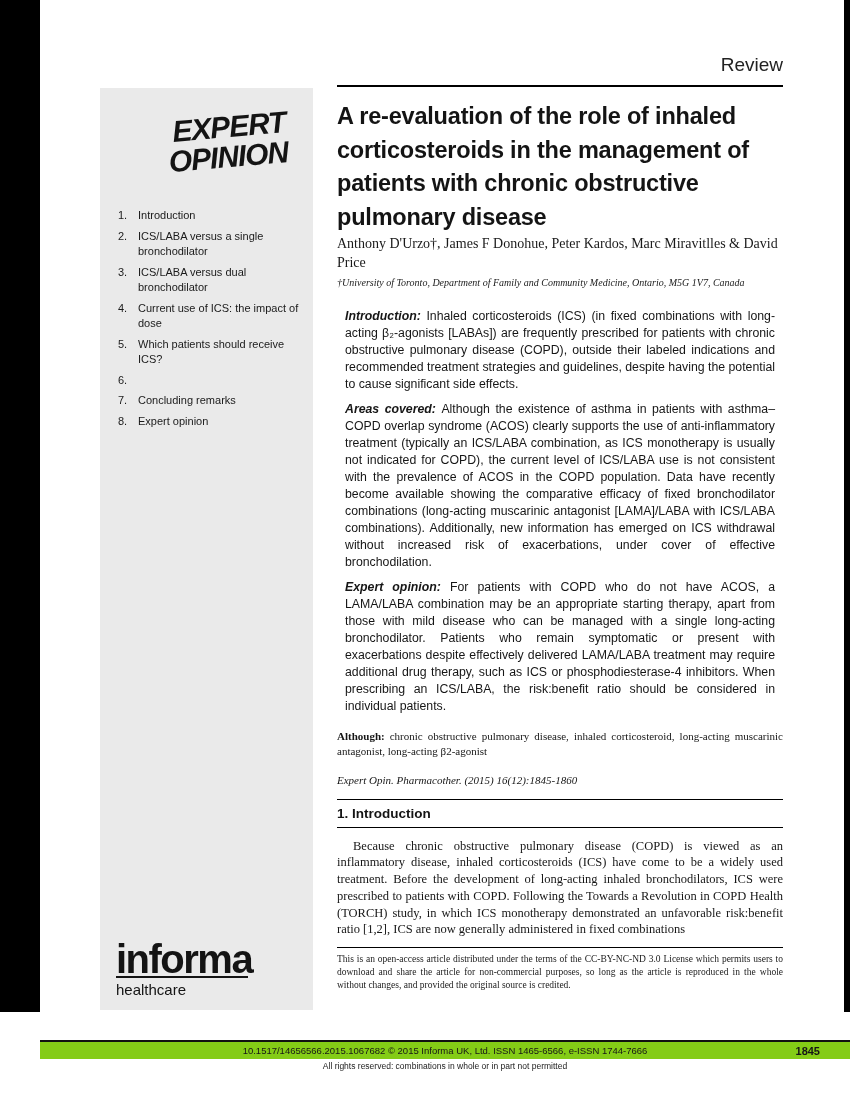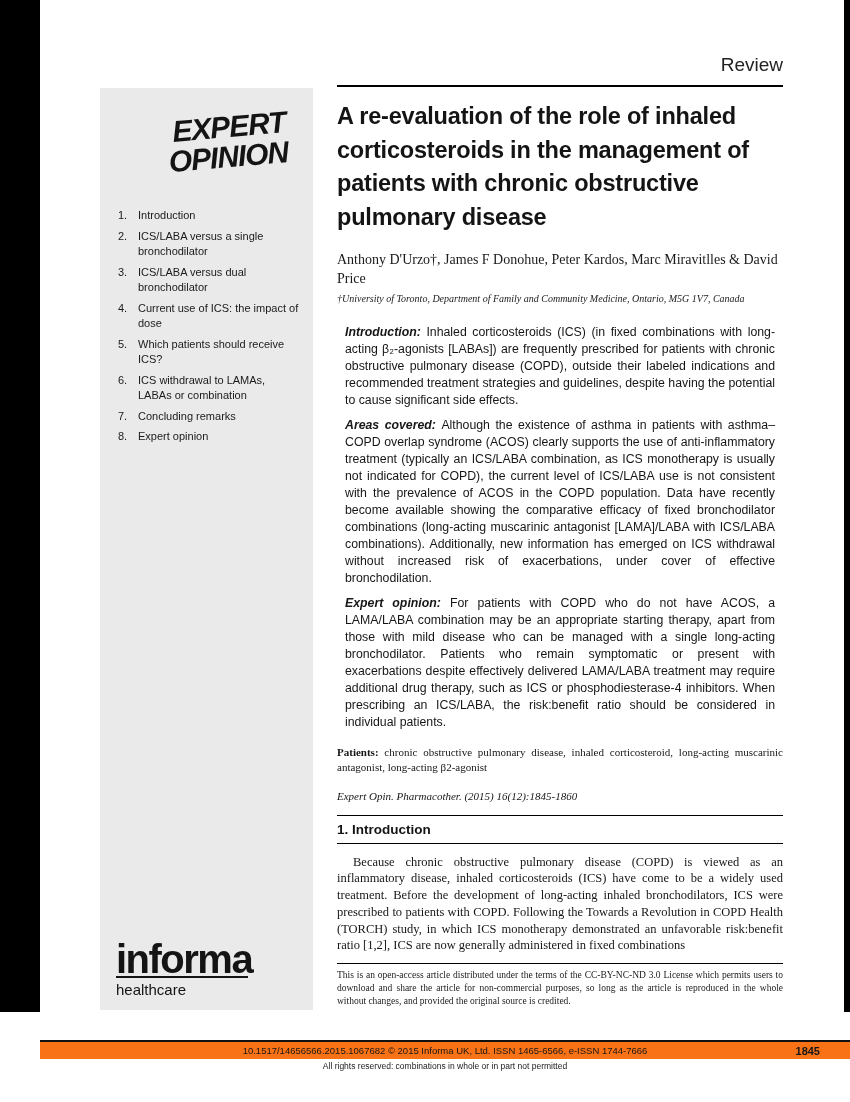--- a/index.html
+++ b/index.html
@@ -23,21 +23,21 @@
   .publisher-name { font-size:40px; font-weight:700; letter-spacing:-1.5px; line-height:32px; color:#141414; }
   .publisher-rule { width:132px; height:2px; background:#141414; margin:1px 0 3px; }
   .publisher-division { font-size:15px; color:#141414; }
 
   
   .main { position:absolute; left:337px; top:52px; width:446px; }
   .review { text-align:right; font-size:19px; line-height:26px; color:#222; }
   .review-rule { border-top:2px solid #000; margin-top:7px; }
   .title { margin-top:13px; font-size:23.5px; line-height:33.5px; font-weight:700;
            color:#141414; letter-spacing:-0.2px; }
-  .authors { margin-top:16px; font-family:"Liberation Serif","DejaVu Serif",serif;
+  .authors { font-family:"Liberation Serif","DejaVu Serif",serif;
              font-size:14px; line-height:19px; color:#1a1a1a; }
   .affiliation { margin-top:4px; font-family:"Liberation Serif","DejaVu Serif",serif;
                  font-style:italic; font-size:10px; line-height:13.5px; color:#1a1a1a; }
   .abstract { margin-top:18px; font-size:12.3px; line-height:17px; text-align:justify; color:#161616; }
   .abs-para { margin:8px; }
   .abs-label { font-weight:700; font-style:italic; }
   .keywords { margin-top:14px; font-family:"Liberation Serif","DejaVu Serif",serif;
               font-size:11px; line-height:15.5px; text-align:justify; }
   .kw-label { font-weight:700; }
   .citation { margin-top:13px; font-family:Liberation Serif, serif;
@@ -45,21 +45,21 @@
   .section-heading { margin-top:12px; border-top:1.5px solid #000; border-bottom:1.5px solid #000;
                      padding:6px 0; font-size:13.5px; font-weight:700; color:#141414; }
   .body-text { margin-top:10px; font-family:"Liberation Serif","DejaVu Serif",serif;
                font-size:12.5px; line-height:16.8px; text-align:justify; text-indent:16px; }
   .license { margin-top:9px; border-top:1px solid #000; padding-top:5px;
              font-family:"Liberation Serif","DejaVu Serif",serif;
              font-size:9.5px; line-height:13px; text-align:justify; color:#1a1a1a; }
 
   
   .footer { position:absolute; left:40px; top:1040px; width:810px; }
-  .footer-bar { position:relative; background:#f97316; border-top:2px solid #111;
+  .footer-bar { position:relative; background:#84cc16; border-top:2px solid #111;
                 height:19px; display:flex; align-items:center; justify-content:center;
                 font-size:9.5px; color:#161616; }
   .footer-page { position:absolute; right:30px; top:3px; font-weight:700; font-size:11px; }
   .footer-rights { text-align:center; font-size:8.5px; margin-top:2px; color:#222; }
 </style>
 </head>
 <body>
 
 <div class="page">
 
@@ -88,21 +88,20 @@
       <div class="toc-item">
         <span class="toc-num">4.</span>
         <span class="toc-label">Current use of ICS: the impact of dose</span>
       </div>
       <div class="toc-item">
         <span class="toc-num">5.</span>
         <span class="toc-label">Which patients should receive ICS?</span>
       </div>
       <div class="toc-item">
         <span class="toc-num">6.</span>
-        <span class="toc-label">ICS withdrawal to LAMAs, LABAs or combination</span>
       </div>
       <div class="toc-item">
         <span class="toc-num">7.</span>
         <span class="toc-label">Concluding remarks</span>
       </div>
       <div class="toc-item">
         <span class="toc-num">8.</span>
         <span class="toc-label">Expert opinion</span>
       </div>
     </nav>
@@ -121,21 +120,21 @@
     <h1 class="title">A re-evaluation of the role of inhaled corticosteroids in the management of patients with chronic obstructive pulmonary disease</h1>
     <div class="authors">Anthony D'Urzo†, James F Donohue, Peter Kardos, Marc Miravitlles &amp; David Price</div>
     <div class="affiliation">†University of Toronto, Department of Family and Community Medicine, Ontario, M5G 1V7, Canada</div>
 
     <div class="abstract">
       <p class="abs-para"><span class="abs-label">Introduction: </span><span>Inhaled corticosteroids (ICS) (in fixed combinations with long-acting β₂-agonists [LABAs]) are frequently prescribed for patients with chronic obstructive pulmonary disease (COPD), outside their labeled indications and recommended treatment strategies and guidelines, despite having the potential to cause significant side effects.</span></p>
       <p class="abs-para"><span class="abs-label">Areas covered: </span><span>Although the existence of asthma in patients with asthma–COPD overlap syndrome (ACOS) clearly supports the use of anti-inflammatory treatment (typically an ICS/LABA combination, as ICS monotherapy is usually not indicated for COPD), the current level of ICS/LABA use is not consistent with the prevalence of ACOS in the COPD population. Data have recently become available showing the comparative efficacy of fixed bronchodilator combinations (long-acting muscarinic antagonist [LAMA]/LABA with ICS/LABA combinations). Additionally, new information has emerged on ICS withdrawal without increased risk of exacerbations, under cover of effective bronchodilation.</span></p>
       <p class="abs-para"><span class="abs-label">Expert opinion: </span><span>For patients with COPD who do not have ACOS, a LAMA/LABA combination may be an appropriate starting therapy, apart from those with mild disease who can be managed with a single long-acting bronchodilator. Patients who remain symptomatic or present with exacerbations despite effectively delivered LAMA/LABA treatment may require additional drug therapy, such as ICS or phosphodiesterase-4 inhibitors. When prescribing an ICS/LABA, the risk:benefit ratio should be considered in individual patients.</span></p>
     </div>
 
-    <p class="keywords"><span class="kw-label">Patients: </span><span>chronic obstructive pulmonary disease, inhaled corticosteroid, long-acting muscarinic antagonist, long-acting β2-agonist</span></p>
+    <p class="keywords"><span class="kw-label">Although: </span><span>chronic obstructive pulmonary disease, inhaled corticosteroid, long-acting muscarinic antagonist, long-acting β2-agonist</span></p>
 
     <p class="citation">Expert Opin. Pharmacother. (2015) 16(12):1845-1860</p>
 
     <h2 class="section-heading">1. Introduction</h2>
 
     <p class="body-text">Because chronic obstructive pulmonary disease (COPD) is viewed as an inflammatory disease, inhaled corticosteroids (ICS) have come to be a widely used treatment. Before the development of long-acting inhaled bronchodilators, ICS were prescribed to patients with COPD. Following the Towards a Revolution in COPD Health (TORCH) study, in which ICS monotherapy demonstrated an unfavorable risk:benefit ratio [1,2], ICS are now generally administered in fixed combinations</p>
 
     <p class="license">This is an open-access article distributed under the terms of the CC-BY-NC-ND 3.0 License which permits users to download and share the article for non-commercial purposes, so long as the article is reproduced in the whole without changes, and provided the original source is credited.</p>
   </main>
 

